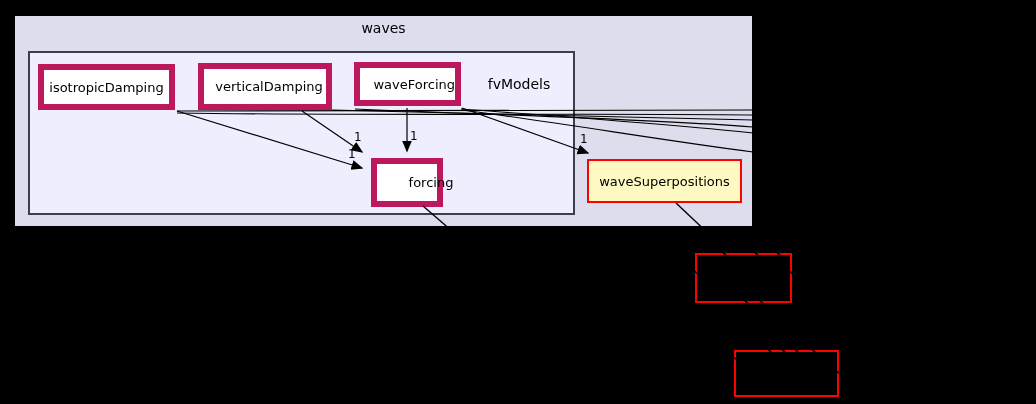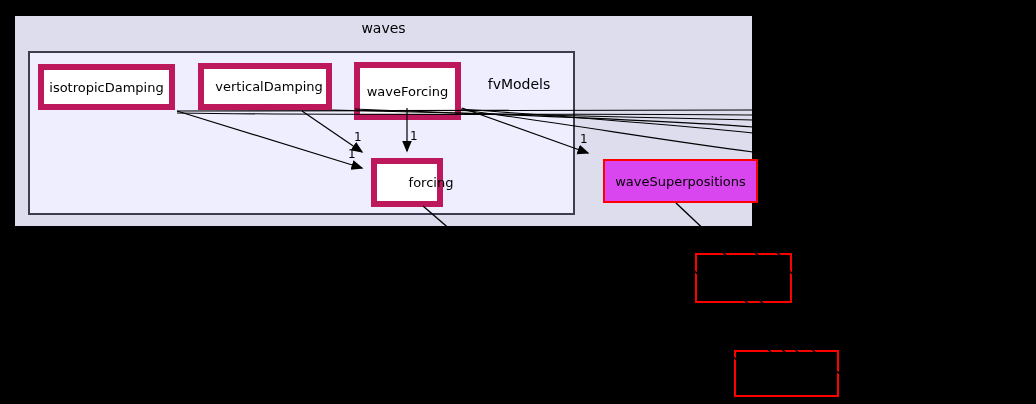--- a/index.html
+++ b/index.html
@@ -21,24 +21,24 @@
   }
   .lbl-waves{left:14px;top:20px;width:739px;}
   .lbl-fvmodels{left:459px;top:76px;width:120px;}
   .node{
     position:absolute;background:#fff;border:6px solid #be185d;
     display:flex;align-items:center;justify-content:center;
     color:#000;font-size:13px;white-space:nowrap;box-sizing:border-box;
   }
   .node-isotropic{left:38px;top:64px;width:137px;height:46px;}
   .node-vertical{left:198px;top:63px;width:134px;height:47px;padding-left:8px;}
-  .node-waveforcing{left:354px;top:62px;width:107px;height:58px;}
+  .node-waveforcing{left:354px;top:62px;width:107px;height:44px;justify-content:flex-end;}
   .node-forcing{left:371px;top:158px;width:72px;height:49px;padding-left:48px;}
   .node-truncated{
-    background:#d946ef;border:2px solid #fe0000;margin-left:16px;
+    background:#fef9c3;border:2px solid #fe0000;
   }
   .node-wavesuper{left:587px;top:159px;width:155px;height:44px;}
   .node-hidden{
     position:absolute;background:transparent;border:2px solid #fe0000;
     box-sizing:border-box;
   }
   .node-hidden1{left:695px;top:253px;width:97px;height:50px;}
   .node-hidden2{left:734px;top:350px;width:105px;height:47px;}
   .edge-label{
     position:absolute;color:#000;font-size:12px;line-height:12px;

